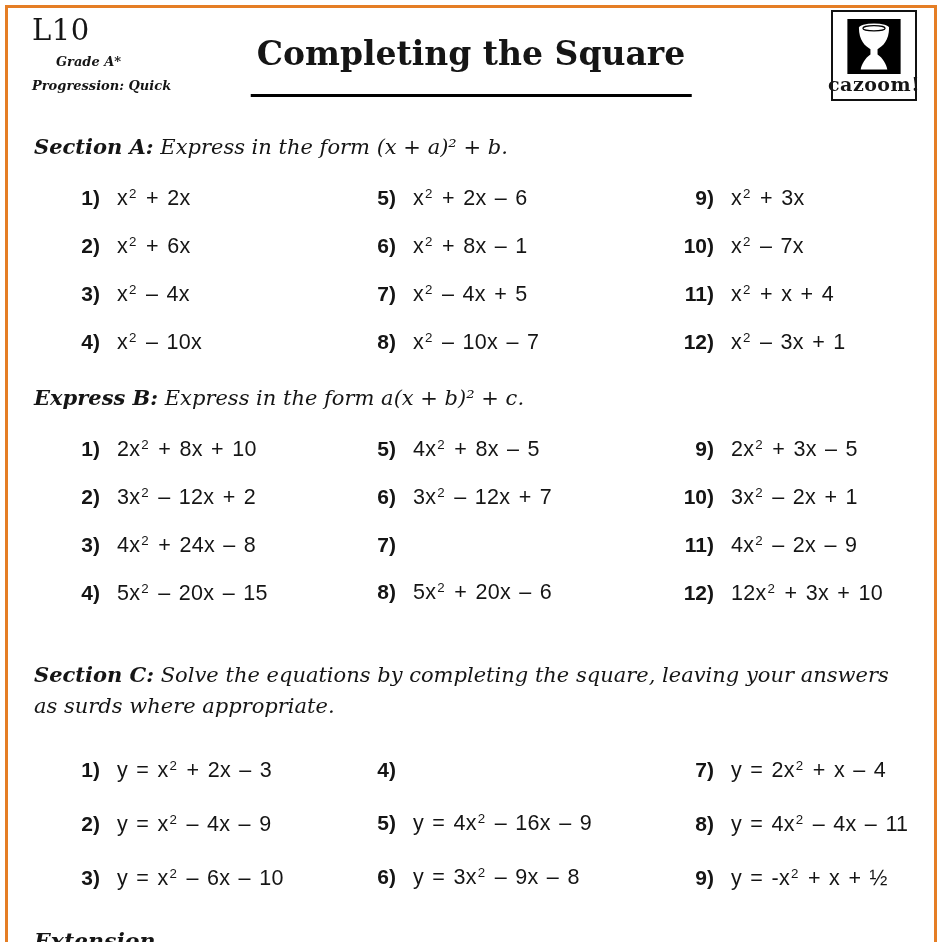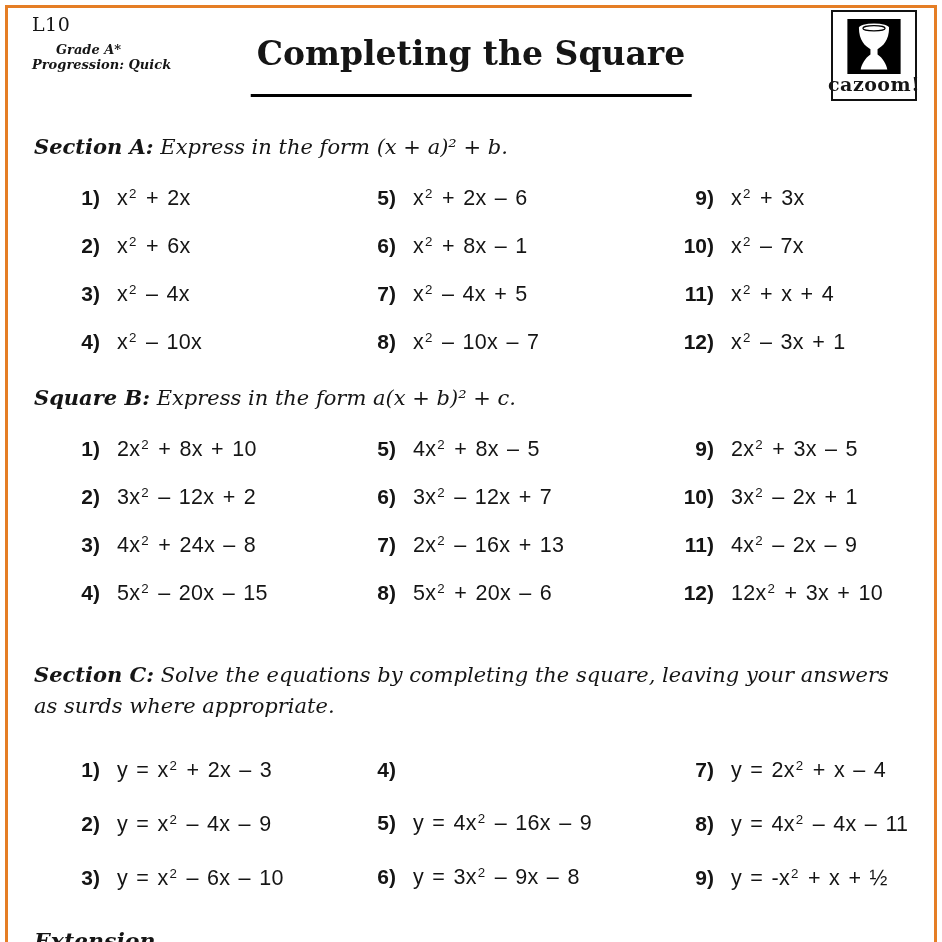--- a/index.html
+++ b/index.html
@@ -16,23 +16,23 @@
   .frame {
     position: absolute;
     left: 5px; right: 5px; top: 5px; bottom: -10px;
     border: 3px solid var(--accent);
     pointer-events: none;
   }
 
   
   header { position: absolute; top: 0; left: 0; right: 0; height: 128px; }
   .meta { position: absolute; left: 32px; top: 13px; font-family: "DejaVu Serif", serif; }
-  .meta .code { font-size: 19px; letter-spacing: 0.5px; }
+  .meta .code { font-size: 29px; letter-spacing: 0.5px; }
   .meta .grade { font-size: 13px; font-weight: bold; font-style: italic; margin-top: 7px; margin-left: 24px; }
-  .meta .prog  { font-size: 13px; font-weight: bold; font-style: italic; margin-top: 0; }
+  .meta .prog  { font-size: 13px; font-weight: bold; font-style: italic; margin-top: 9px; }
   .title {
     position: absolute; top: 34px; left: 50%; transform: translateX(-50%);
     margin: 0;
     font-family: "DejaVu Serif", serif;
     font-weight: bold; font-size: 33px; white-space: nowrap;
     border-bottom: 3px solid #000;
     padding: 0 6px 21px 6px;
   }
   .logo {
     position: absolute; right: 25px; top: 10px;
@@ -168,21 +168,21 @@
         <div class="problem">
             <span class="pnum">12)</span>
             <span class="pexpr math">x<sup>2</sup> – 3x + 1</span>
           </div>
       </div>
     </div>
   </section>
 
   <section class="sec-b">
     <div class="section-head">
-      <span class="s-label">Square B:</span>
+      <span class="s-label">Express B:</span>
       <span class="s-instr">Express in the form a(x + b)² + c.</span>
     </div>
     <div class="problems">
       <div class="pcol">
         <div class="problem">
             <span class="pnum">1)</span>
             <span class="pexpr math">2x<sup>2</sup> + 8x + 10</span>
           </div>
         <div class="problem">
             <span class="pnum">2)</span>
@@ -201,21 +201,20 @@
         <div class="problem">
             <span class="pnum">5)</span>
             <span class="pexpr math">4x<sup>2</sup> + 8x – 5</span>
           </div>
         <div class="problem">
             <span class="pnum">6)</span>
             <span class="pexpr math">3x<sup>2</sup> – 12x + 7</span>
           </div>
         <div class="problem">
             <span class="pnum">7)</span>
-            <span class="pexpr math">2x<sup>2</sup> – 16x + 13</span>
           </div>
         <div class="problem">
             <span class="pnum">8)</span>
             <span class="pexpr math">5x<sup>2</sup> + 20x – 6</span>
           </div>
       </div>
       <div class="pcol">
         <div class="problem">
             <span class="pnum">9)</span>
             <span class="pexpr math">2x<sup>2</sup> + 3x – 5</span>

